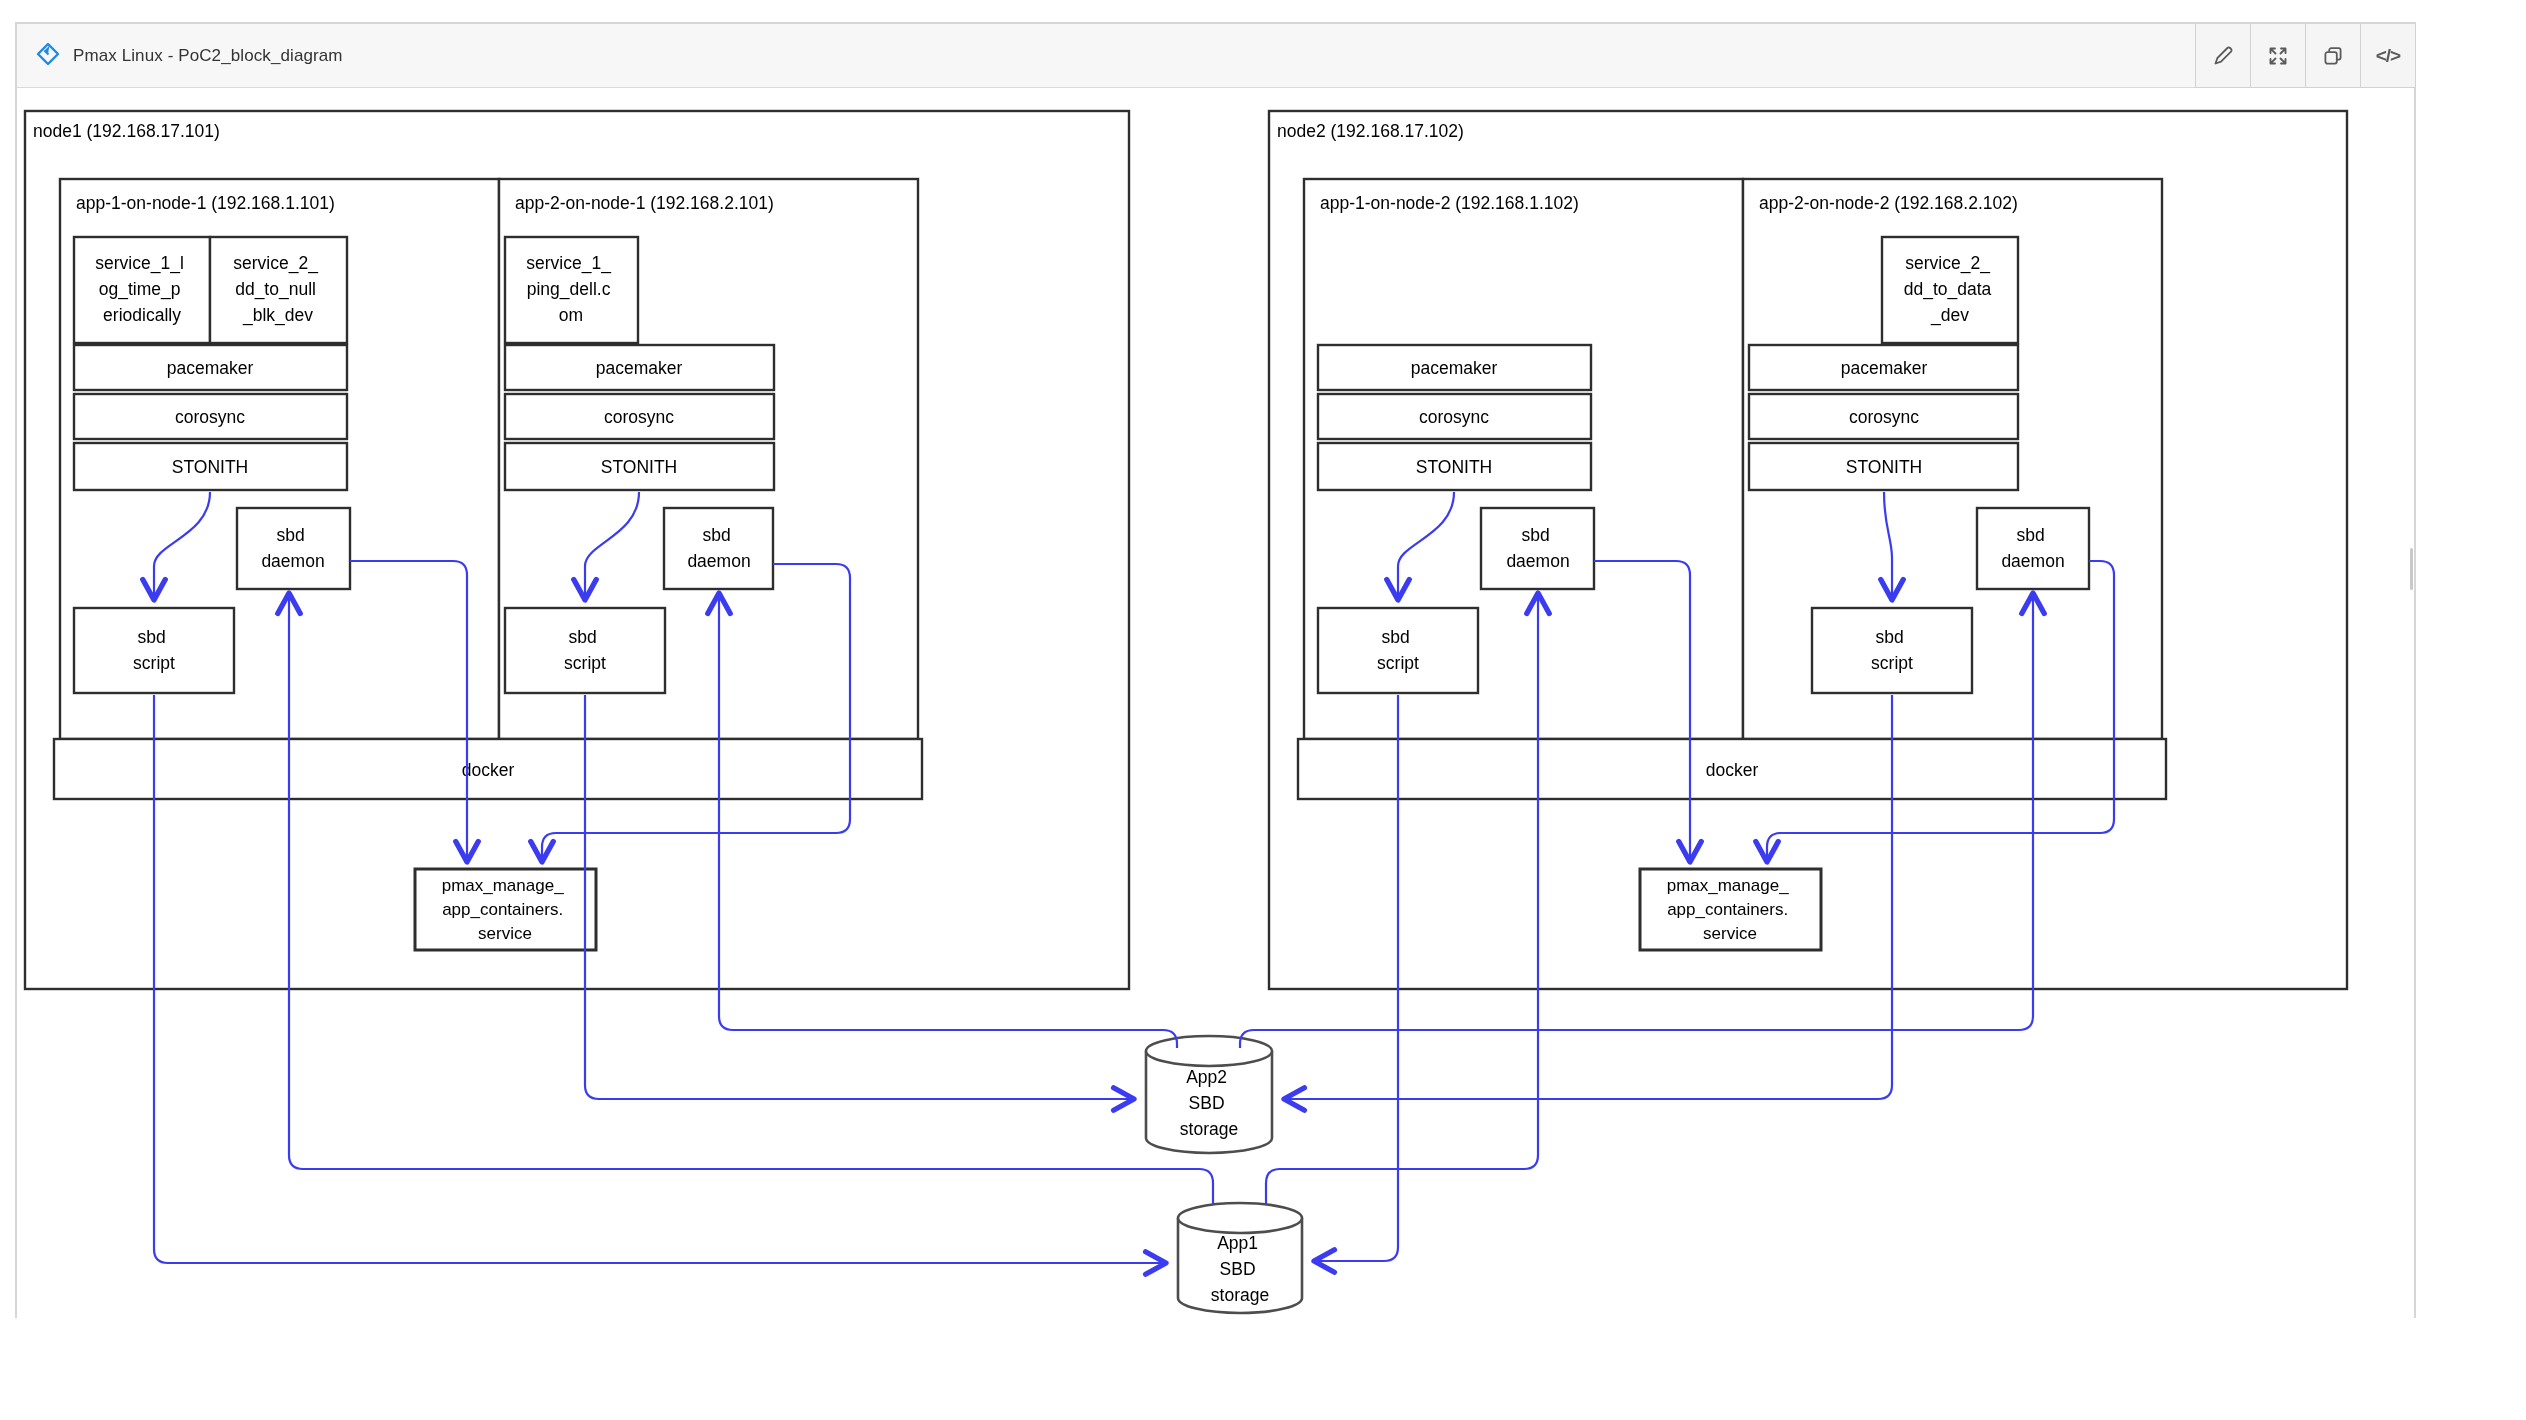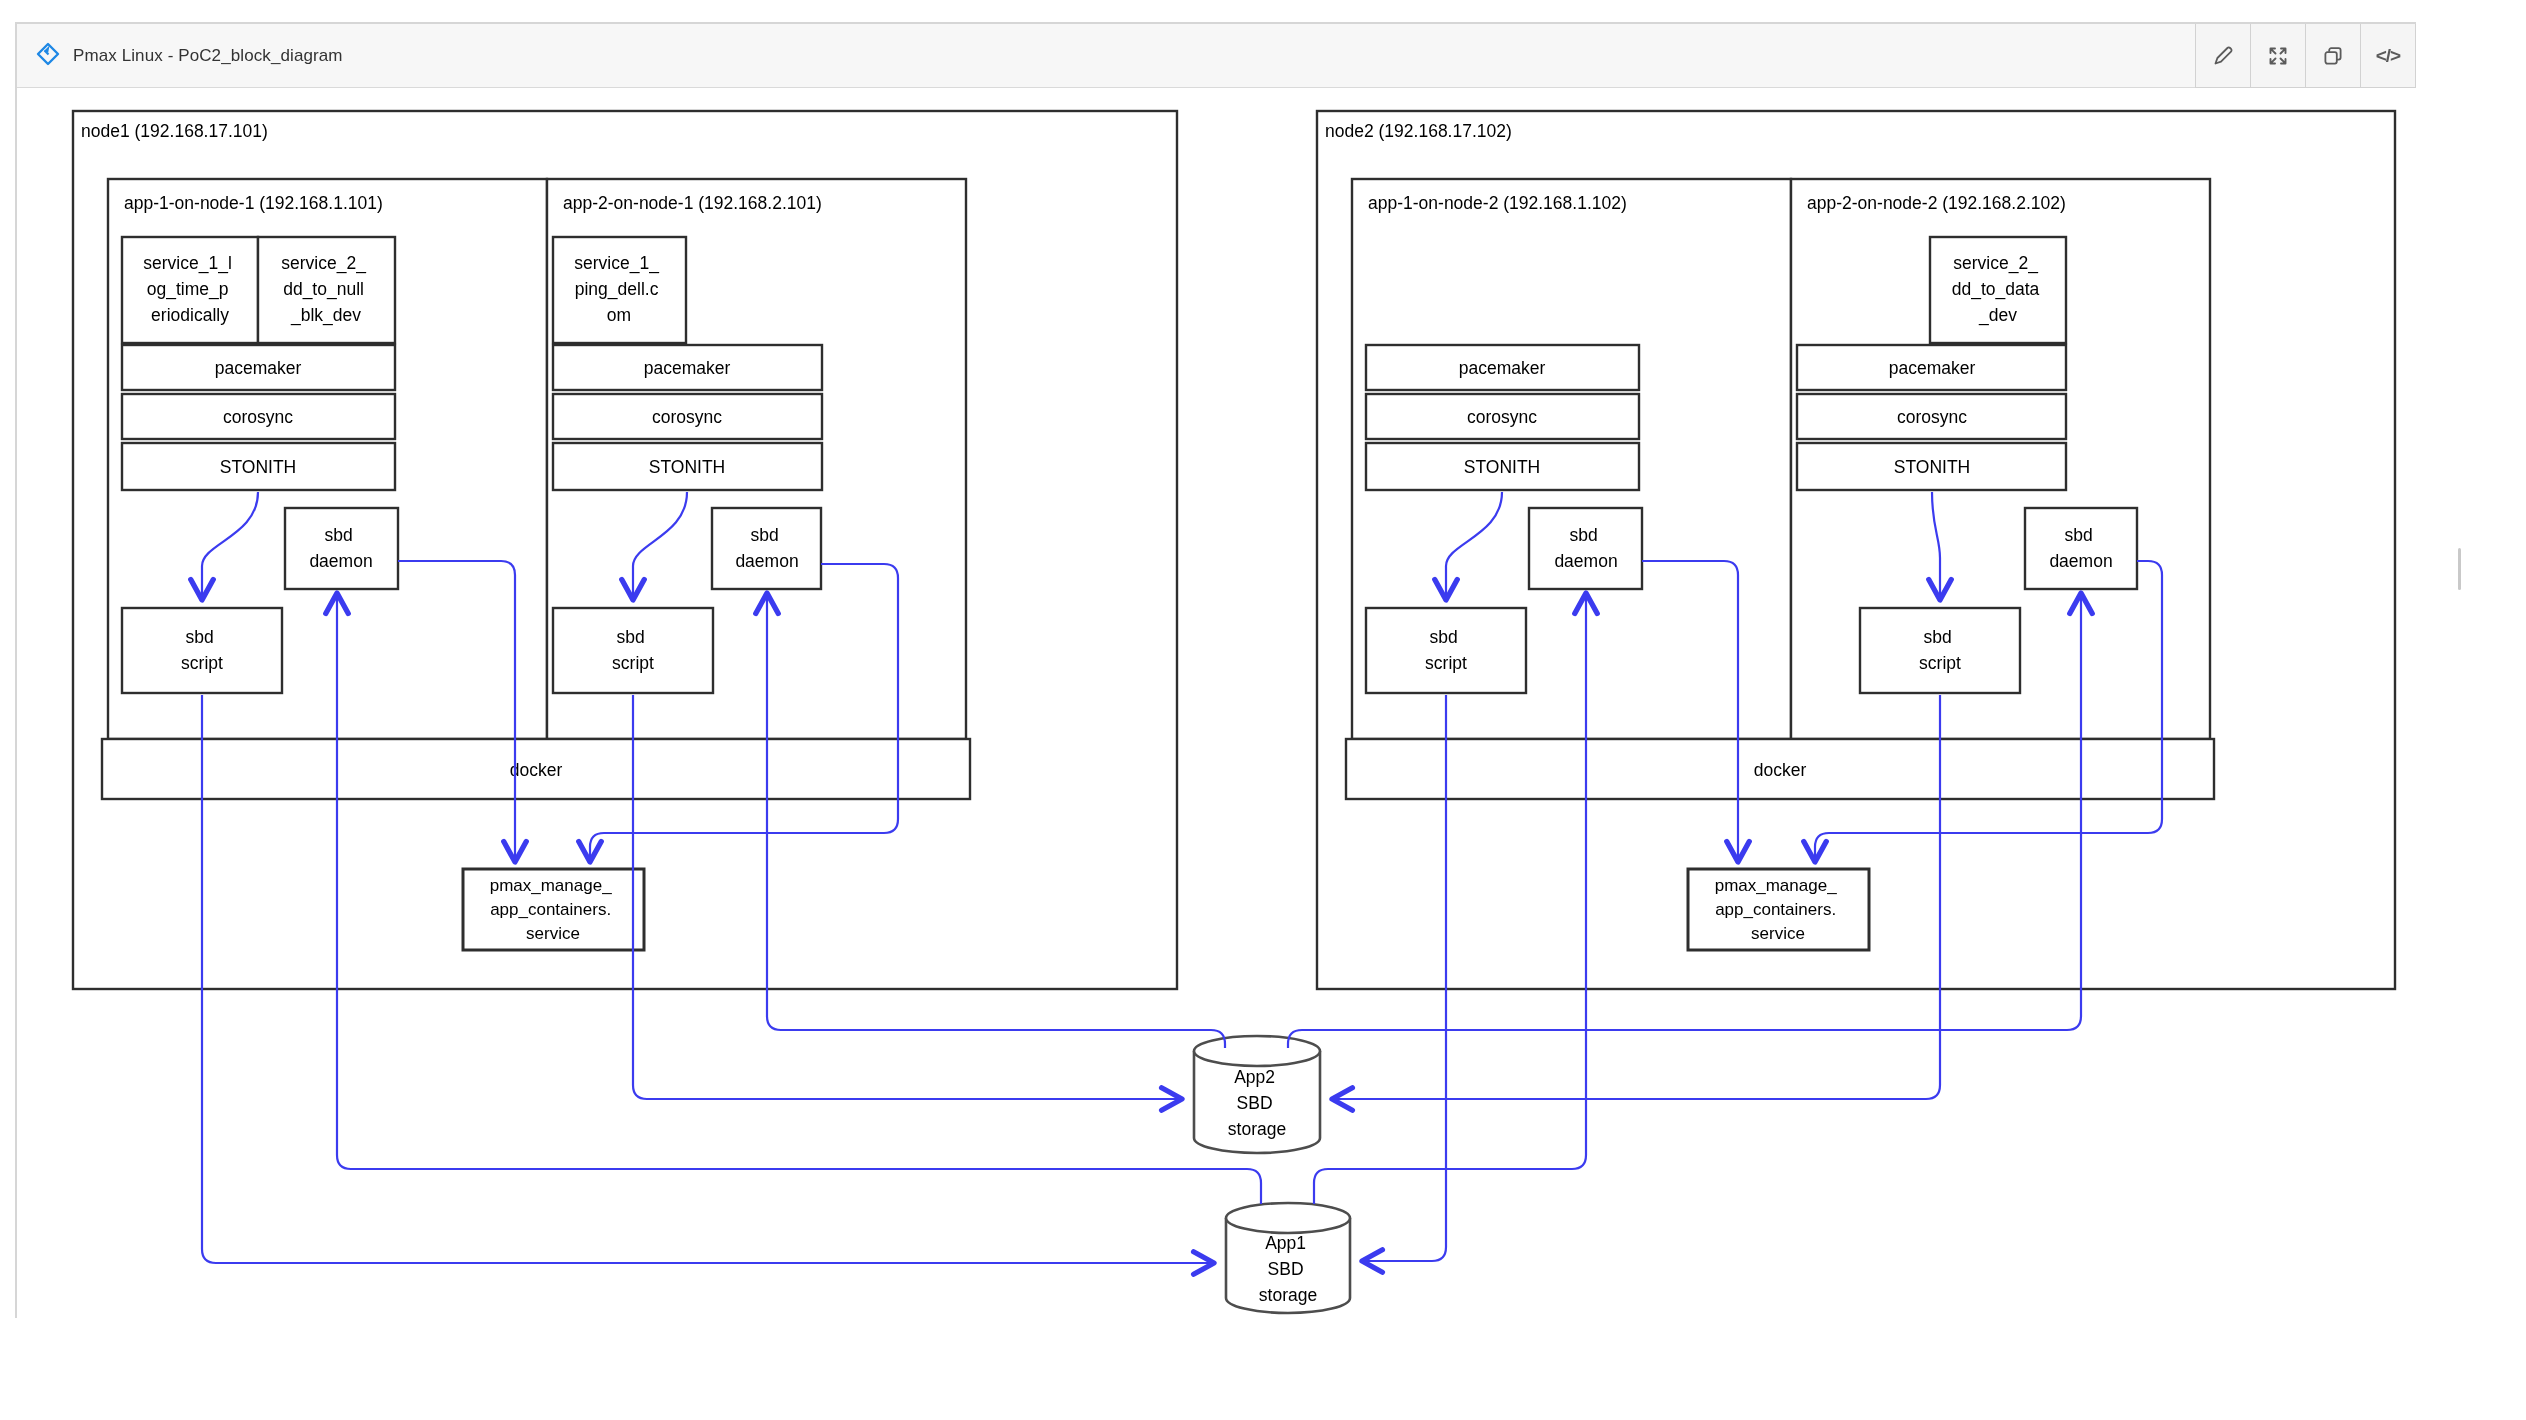--- a/index.html
+++ b/index.html
@@ -5,21 +5,21 @@
   html,body{margin:0;padding:0;background:#ffffff;}
   body{width:2526px;height:1420px;position:relative;font-family:"Liberation Sans",sans-serif;}
   .widget{position:absolute;left:15px;top:22px;width:2401px;height:1296px;border:2px solid #d6d6d6;background:#fff;box-sizing:border-box;}
   .header{position:absolute;left:0;top:0;width:100%;height:64px;background:#f7f7f7;border-bottom:1px solid #dadada;box-sizing:border-box;display:flex;align-items:center;}
   .title-wrap{display:flex;align-items:center;gap:12px;padding-left:18px;}
   .title{font-size:17px;color:#333;letter-spacing:.1px;}
   .toolbar{position:absolute;right:-2px;top:0;height:64px;display:flex;}
   .tbtn{width:56px;height:64px;background:#f5f5f5;border:1px solid #d2d2d2;border-top:none;margin-left:-1px;display:flex;align-items:center;justify-content:center;cursor:pointer;box-sizing:border-box;}
   .tbtn svg{display:block;}
   .code-glyph{font-size:19px;font-weight:bold;color:#5b5b5b;font-family:"Liberation Sans",sans-serif;letter-spacing:-1px;}
-  .canvas{position:absolute;left:0;top:64px;width:2397px;height:1314px;background:#fff;overflow:hidden;padding-left:48px;}
+  .canvas{position:absolute;left:0;top:64px;width:2397px;height:1314px;background:#fff;overflow:hidden;}
   .scroll-thumb{position:absolute;right:1px;top:460px;width:3px;height:42px;background:#c9c9c9;border-radius:2px;}
   svg text{font-family:"Liberation Sans",sans-serif;fill:#000;}
 </style>
 </head>
 <body>
 
 <div class="widget">
 
   <div class="header">
     <div class="title-wrap">

